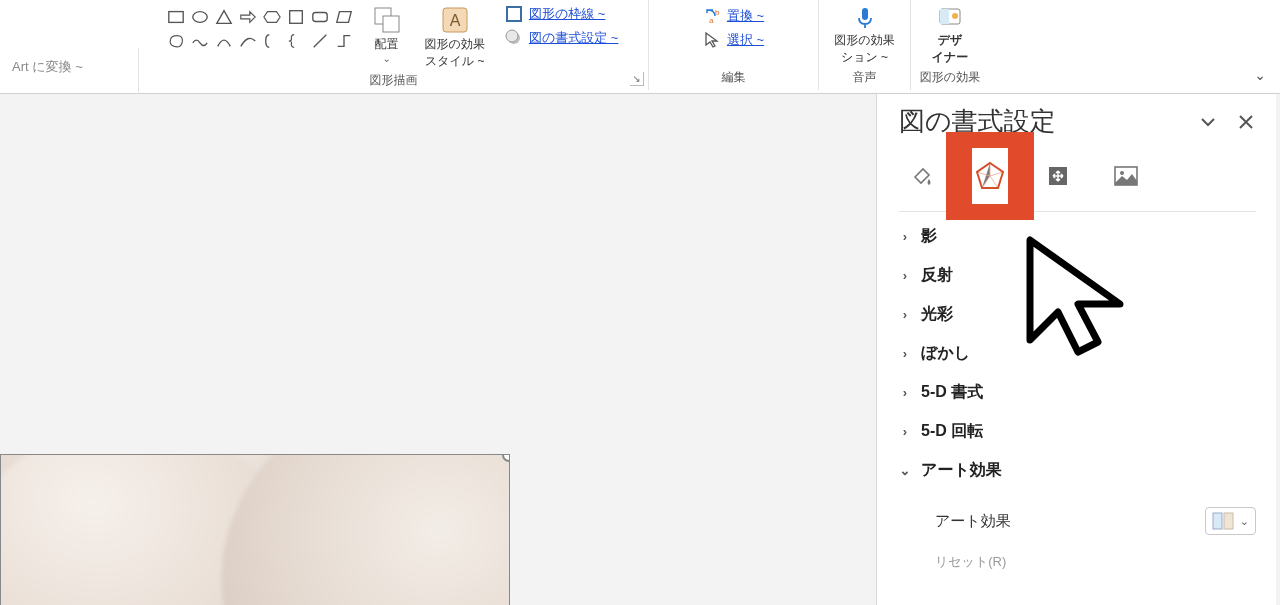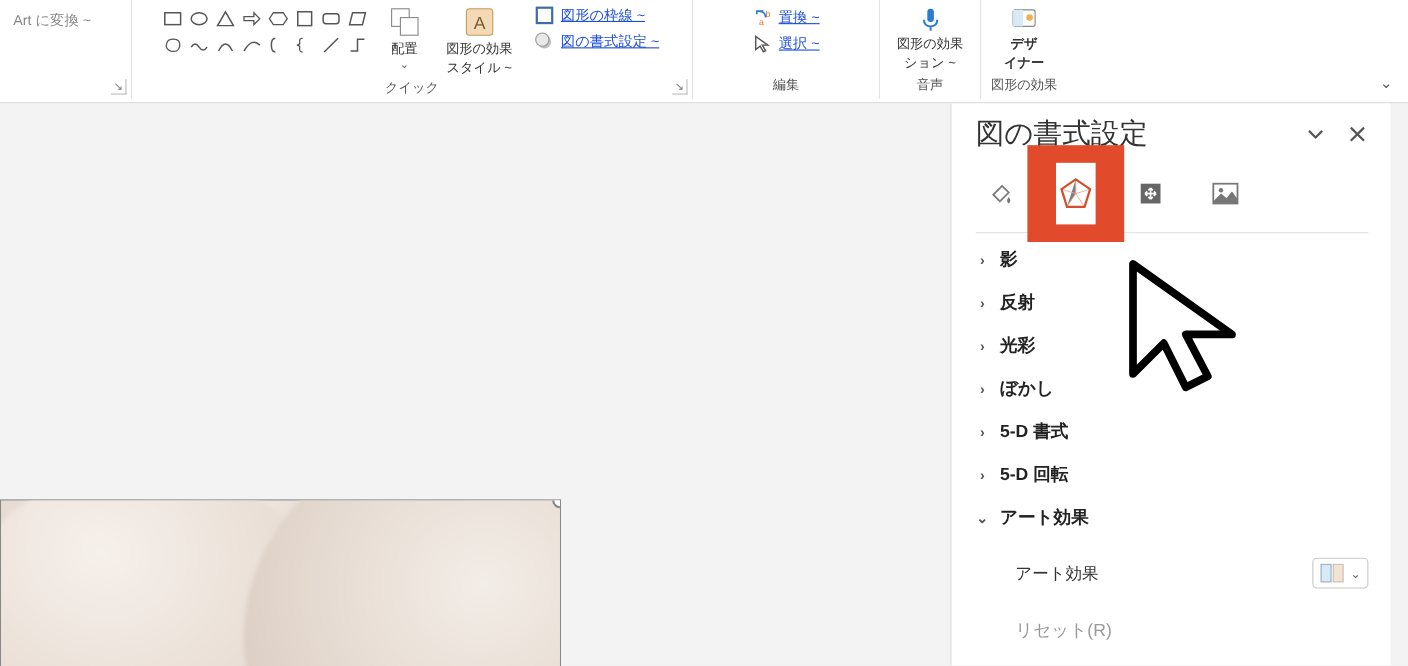--- a/index.html
+++ b/index.html
@@ -23,48 +23,48 @@
     .collapse-chev { position: absolute; right: 14px; bottom: 10px; font-size: 14px; color: #555; }
 
     
     .canvas { position: absolute; left: 0; top: 94px; right: 0; bottom: 0; background: #f3f3f3; }
     .image-frame { position: absolute; left: 0; top: 360px; width: 510px; height: 245px; border: 1px solid #888; background: linear-gradient(135deg,#e7dcd4 0%,#efe7e1 30%,#d9ccc3 55%,#e6dbd4 80%,#cdbfb6 100%); overflow: hidden; }
     .cloth1 { position: absolute; left: -40px; top: -30px; width: 360px; height: 320px; background: radial-gradient(ellipse at 30% 30%, #f6f0eb 0%, #e8ddd4 50%, #d8c9be 100%); border-radius: 50%; transform: rotate(18deg); filter: blur(2px); }
     .cloth2 { position: absolute; left: 220px; top: -60px; width: 380px; height: 360px; background: radial-gradient(ellipse at 60% 40%, #f3ede7 0%, #e3d7cd 55%, #cfbfb4 100%); border-radius: 50%; transform: rotate(-14deg); filter: blur(2px); }
     .selection-handle { position: absolute; right: -7px; top: -7px; width: 14px; height: 14px; background: #fff; border: 2px solid #888; border-radius: 50%; }
 
     
-    .side-pane { position: absolute; right: 16px; top: 94px; width: 400px; bottom: 0; background: #fff; border-left: 1px solid #d9d9d9; padding: 10px 20px 10px 22px; }
+    .side-pane { position: absolute; right: 4px; top: 94px; width: 400px; bottom: 0; background: #fff; border-left: 1px solid #d9d9d9; padding: 10px 20px 10px 22px; }
     .pane-header { display: flex; align-items: center; justify-content: space-between; padding-bottom: 6px; }
     .pane-title { font-size: 26px; color: #333; font-weight: 400; }
     .pane-actions { display: flex; gap: 18px; color: #555; }
     .pane-actions svg { cursor: pointer; }
 
     .pane-tabs { display: flex; gap: 34px; padding: 14px 6px 18px; align-items: center; border-bottom: 1px solid #e2e2e2; margin-bottom: 10px; }
     .pane-tab { width: 34px; height: 34px; display: flex; align-items: center; justify-content: center; }
     .pane-tab.selected-wrap { position: relative; }
     .sel-box { position: absolute; width: 88px; height: 88px; background: #e14a2b; left: -27px; top: -27px; z-index: 0; }
     .sel-inner { position: relative; z-index: 1; width: 56px; height: 56px; background: #fff; display: flex; align-items: center; justify-content: center; }
 
     .accordion { display: flex; flex-direction: column; gap: 18px; padding-top: 4px; }
     .acc-item { display: flex; align-items: center; gap: 10px; font-size: 16px; color: #222; font-weight: 600; cursor: default; }
     .acc-item .caret { font-size: 13px; color: #555; width: 12px; text-align: center; }
     .acc-sub { padding-left: 36px; font-size: 15px; color: #333; display: flex; align-items: center; justify-content: space-between; margin-top: 8px; }
     .effect-picker { border: 1px solid #c9c9c9; border-radius: 4px; padding: 4px 6px; display: flex; align-items: center; gap: 6px; }
     .effect-picker .chev { font-size: 11px; color: #666; }
-    .reset-line { padding-left: 36px; font-size: 16px; color: #999; margin-top: 10px; }
+    .reset-line { padding-left: 36px; font-size: 13px; color: #999; }
 
     .cursor-overlay { position: absolute; left: 1020px; top: 230px; z-index: 50; pointer-events: none; }
   </style>
 </head>
 <body>
 
 <div class="ribbon">
 
-  <div class="ribbon-group" style="width:120px;align-items:flex-start;">
+  <div class="ribbon-group" style="width:139px;align-items:flex-start;margin-top:48px;">
     <div style="display:flex;align-items:center;gap:4px;font-size:13px;color:#888;padding-left:6px;padding-top:8px;">
       <span>Art に変換 ~</span>
     </div>
     <span class="dialog-launcher">↘</span>
   </div>
 
   <div class="ribbon-group" style="width:510px;">
     <div class="ribbon-row" style="align-items:flex-start;gap:10px;">
       <div class="shapes-gallery">
         <span class="shape-cell">
@@ -176,21 +176,21 @@
         </div>
         <div class="mini-item">
           <svg width="18" height="18" viewBox="0 0 18 18">
               <circle cx="9" cy="9" r="6" fill="#bfbfbf"></circle>
               <circle cx="7" cy="7" r="6" fill="#e8e8e8" stroke="#999"></circle>
             </svg>
           <span>図の書式設定 ~</span>
         </div>
       </div>
     </div>
-    <div class="ribbon-group-label">クイック</div>
+    <div class="ribbon-group-label">図形描画</div>
     <span class="dialog-launcher">↘</span>
   </div>
 
   <div class="ribbon-group" style="width:170px;">
     <div class="vstack" style="padding-top:4px;">
       <div class="mini-item">
         <svg width="18" height="18" viewBox="0 0 18 18">
             <path d="M4 6 L4 3 L10 3 M4 3 Q12 3 12 9" fill="none" stroke="#2a7bd4" stroke-width="1.5"></path>
             <text x="12" y="8" font-size="8" fill="#e07030">b</text>
             <text x="6" y="16" font-size="8" fill="#e07030">a</text>

